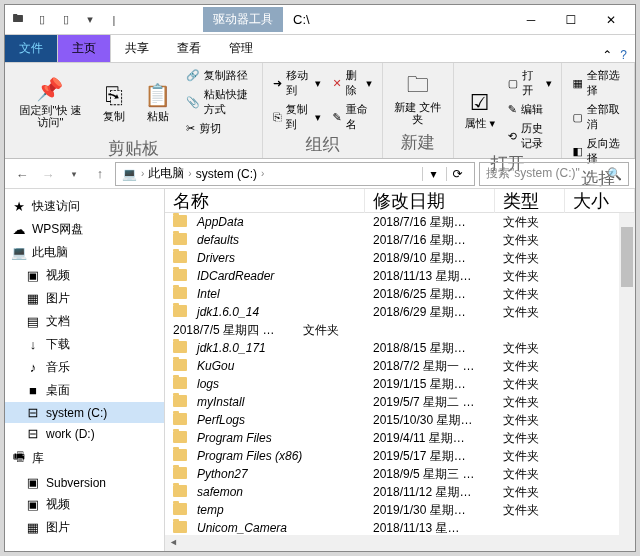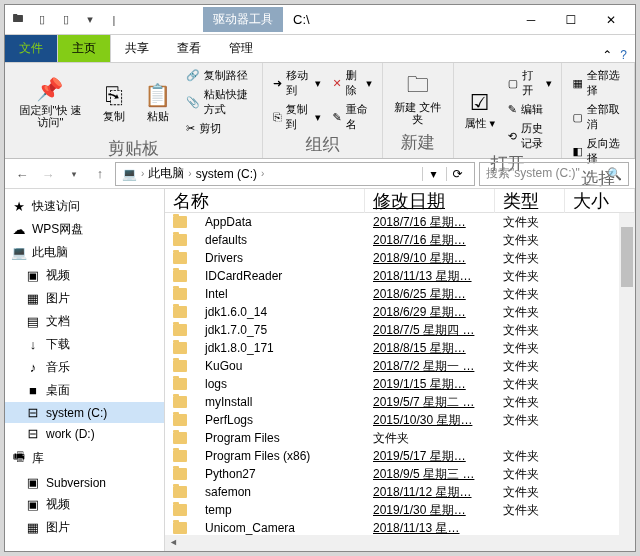--- a/index.html
+++ b/index.html
@@ -8,22 +8,22 @@
 .titlebar { height: 30px; background: #fff; display: flex; align-items: center; padding: 0 4px; border-bottom: 1px solid #d0d0d0; }
 .tb-icons { display: flex; gap: 6px; font-size: 11px; color: #444; }
 .tb-icon { width: 18px; height: 18px; display: flex; align-items: center; justify-content: center; cursor: pointer; }
 .ctx-tab { background: #8fa8c0; color: #fff; font-size: 12px; padding: 4px 10px; margin-left: 80px; }
 .title-text { font-size: 13px; margin-left: 10px; }
 .win-ctrl { margin-left: auto; display: flex; }
 .win-btn { width: 40px; height: 28px; display: flex; align-items: center; justify-content: center; font-size: 12px; cursor: pointer; }
 
 .tabbar { height: 28px; background: #fff; display: flex; align-items: flex-end; border-bottom: 1px solid #d0d0d0; }
 .tab { padding: 5px 14px; font-size: 12px; cursor: pointer; }
-.tab.file { background: #1a4e8a; color: #84cc16; }
-.tab.active { background: #84cc16; border: 1px solid #d0d0d0; border-bottom: none; }
+.tab.file { background: #1a4e8a; color: #7dd3fc; }
+.tab.active { background: #8b5cf6; border: 1px solid #d0d0d0; border-bottom: none; }
 .tabbar-right { margin-left: auto; display: flex; gap: 8px; padding-right: 8px; }
 
 .ribbon { height: 96px; background: #f0f0f0; display: flex; border-bottom: 1px solid #c0c0c0; font-size: 11px; }
 .rgroup { border-right: 1px solid #d8d8d8; padding: 4px 6px; display: flex; flex-direction: column; justify-content: space-between; }
 .rgroup-label { text-align: center; color: #666; font-size: 17px; }
 .rgroup-body { display: flex; gap: 4px; flex: 1; }
 .rbtn { display: flex; flex-direction: column; align-items: center; justify-content: center; padding: 2px 4px; cursor: pointer; min-width: 40px; }
 .rbtn-icon { font-size: 22px; height: 28px; display: flex; align-items: center; }
 .rbtn-label { text-align: center; line-height: 1.1; }
 .rbtn-sm { display: flex; align-items: center; gap: 4px; padding: 1px 4px; cursor: pointer; }
@@ -42,26 +42,26 @@
 .sidebar { width: 160px; border-right: 1px solid #d8d8d8; overflow-y: auto; font-size: 12px; padding-top: 6px; }
 .snode { display: flex; align-items: center; padding: 3px 6px; gap: 5px; cursor: pointer; }
 .snode.sel { background: #cde3f8; }
 .snode.l1 { padding-left: 20px; }
 .snode-icon { width: 16px; text-align: center; font-size: 13px; }
 
 .main { flex: 1; display: flex; flex-direction: column; overflow: hidden; }
 .colhdr { display: flex; height: 24px; border-bottom: 1px solid #e0e0e0; font-size: 18px; align-items: center; }
 .colhdr > div { padding: 0 8px; border-right: 1px solid #e8e8e8; }
 .c-name { width: 200px; }
-.c-date { width: 130px; text-decoration: underline; }
+.c-date { width: 130px; }
 .c-type { width: 70px; }
 .c-size { flex: 1; }
 .filelist { flex: 1; overflow-y: auto; font-size: 12px; position: relative; }
 .frow { display: flex; height: 18px; align-items: center; }
-.frow .c-name { display: flex; align-items: center; gap: 18px; padding-left: 8px; }
+.frow .c-name { display: flex; align-items: flex-start; gap: 10px; padding-left: 8px; font-style: italic; }
 .fico { width: 14px; height: 12px; background: #f0c96e; border-radius: 1px; display: inline-block; position: relative; }
 .fico::before { content: ""; position: absolute; top: -2px; left: 0; width: 6px; height: 2px; background: #f0c96e; border-radius: 1px 1px 0 0; }
 .frow .c-date { padding-left: 8px; }
 .frow .c-type { padding-left: 8px; }
 .scrollbar-v { position: absolute; right: 0; top: 0; width: 16px; height: 100%; background: #f0f0f0; }
 .scrollbar-v::before { content: ""; position: absolute; top: 14px; left: 2px; width: 12px; height: 60px; background: #c0c0c0; }
 .scrollbar-h { height: 16px; background: #f0f0f0; display: flex; }
 .scrollbar-h::before { content: "◄"; font-size: 9px; padding: 2px 4px; color: #666; }
 </style>
 </head>
@@ -352,24 +352,20 @@
           </div>
           <div class="frow">
             <div class="c-name">
               <span class="fico"></span>
               <span>jdk1.6.0_14</span>
             </div>
             <div class="c-date">2018/6/29 星期…</div>
             <div class="c-type">文件夹</div>
           </div>
           <div class="frow">
-            <div class="c-name">
-              <span class="fico"></span>
-              <span>jdk1.7.0_75</span>
-            </div>
             <div class="c-date">2018/7/5 星期四 …</div>
             <div class="c-type">文件夹</div>
           </div>
           <div class="frow">
             <div class="c-name">
               <span class="fico"></span>
               <span>jdk1.8.0_171</span>
             </div>
             <div class="c-date">2018/8/15 星期…</div>
             <div class="c-type">文件夹</div>
@@ -404,20 +400,21 @@
               <span>PerfLogs</span>
             </div>
             <div class="c-date">2015/10/30 星期…</div>
             <div class="c-type">文件夹</div>
           </div>
           <div class="frow">
             <div class="c-name">
               <span class="fico"></span>
               <span>Program Files</span>
             </div>
+            <div class="c-date">2019/4/11 星期…</div>
             <div class="c-type">文件夹</div>
           </div>
           <div class="frow">
             <div class="c-name">
               <span class="fico"></span>
               <span>Program Files (x86)</span>
             </div>
             <div class="c-date">2019/5/17 星期…</div>
             <div class="c-type">文件夹</div>
           </div>

